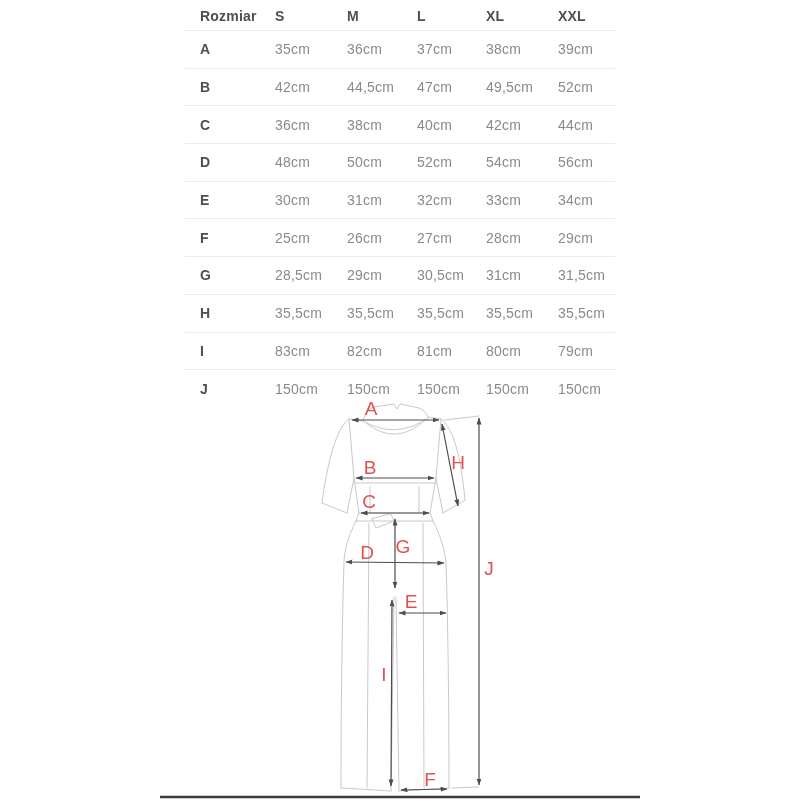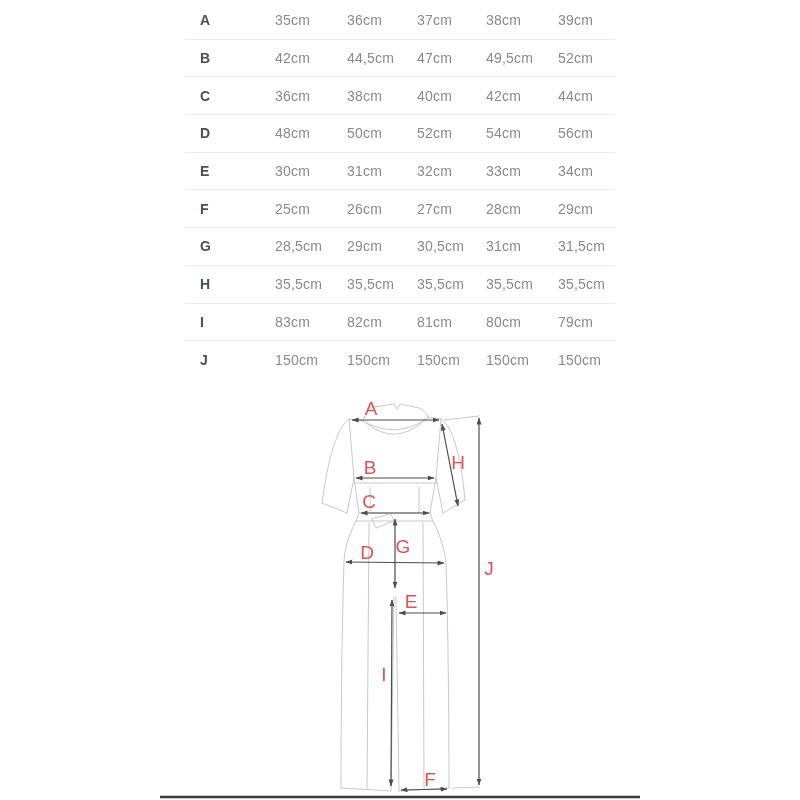--- a/index.html
+++ b/index.html
@@ -33,20 +33,28 @@
   svg text{
     font-family:"Liberation Sans","DejaVu Sans",sans-serif;
     font-size:19px;
   }
 </style>
 </head>
 <body>
 
 <div class="size-table">
 
+  <div class="t-row header">
+    <div class="cell key">Rozmiar</div>
+    <div class="cell">S</div>
+    <div class="cell">M</div>
+    <div class="cell">L</div>
+    <div class="cell">XL</div>
+    <div class="cell">XXL</div>
+  </div>
 
   <div class="t-row">
     <div class="cell key">A</div>
     <div class="cell">35cm</div>
     <div class="cell">36cm</div>
     <div class="cell">37cm</div>
     <div class="cell">38cm</div>
     <div class="cell">39cm</div>
   </div>
 

